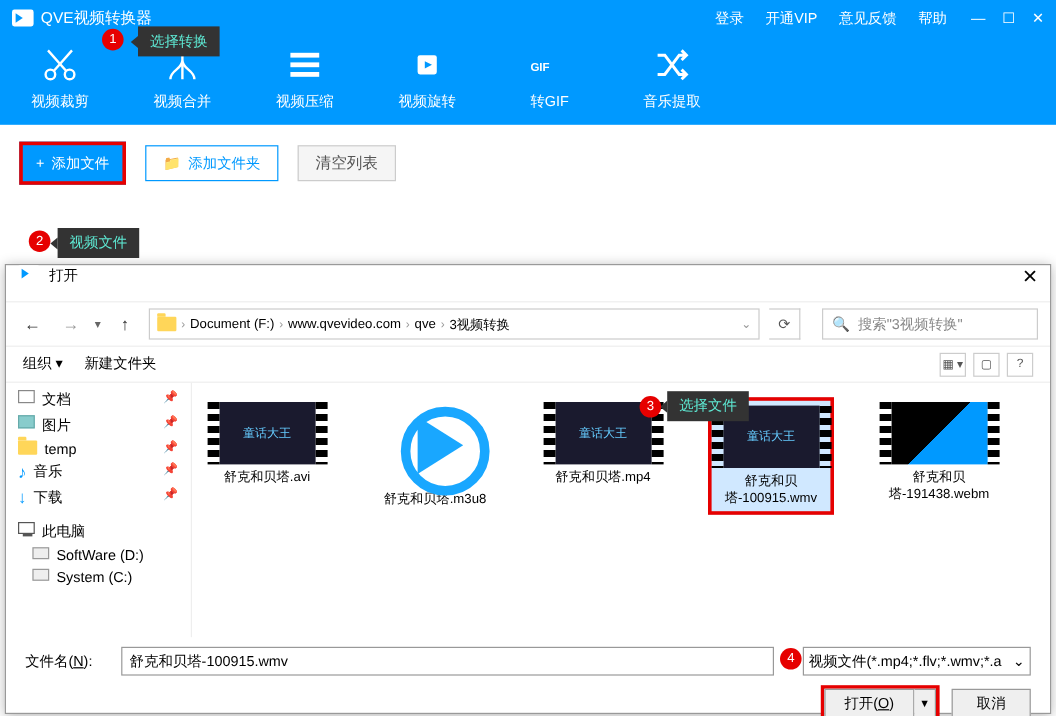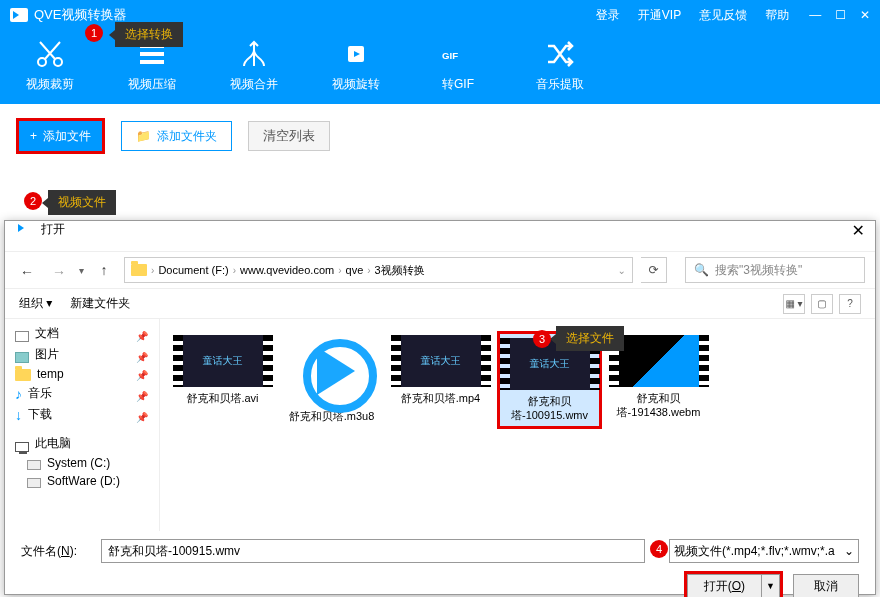--- a/index.html
+++ b/index.html
@@ -10,21 +10,21 @@
 .logo-icon:before{content:"";position:absolute;left:3px;top:3px;border-left:6px solid #0099ff;border-top:4px solid transparent;border-bottom:4px solid transparent}
 .app-title{flex:1;font-size:13px}
 .tbar-links{display:flex;gap:18px;align-items:center}
 .tbar-links span{cursor:pointer}
 .win-btns{display:flex;gap:14px;margin-left:20px;font-size:14px}
 .toolbar{display:flex;padding:8px 20px 0;gap:42px}
 .tbtn{display:flex;flex-direction:column;align-items:center;color:#fff;gap:6px;width:60px;position:relative;cursor:pointer}
 .tbtn.sel{border:3px solid #e60000;padding:4px 2px;margin:-7px -5px -4px}
 .tbtn svg{width:32px;height:32px}
 .tbtn .lbl{font-size:12px}
-.tip{position:absolute;background:#333;color:#eab308;padding:4px 10px;font-size:12px;z-index:10;white-space:nowrap}
+.tip{position:absolute;background:#333;color:#5eead4;padding:4px 10px;font-size:12px;z-index:10;white-space:nowrap}
 .tip1{left:115px;top:22px}
 .tip1:before{content:"";position:absolute;left:-6px;top:8px;border-right:6px solid #333;border-top:5px solid transparent;border-bottom:5px solid transparent}
 .badge{position:absolute;width:18px;height:18px;background:#e60000;color:#fff;border-radius:50%;display:flex;align-items:center;justify-content:center;font-size:11px;z-index:11}
 .b1{left:85px;top:24px}
 .actions{padding:14px 16px;display:flex;gap:16px;align-items:center}
 .abtn{height:30px;display:flex;align-items:center;padding:0 14px;cursor:pointer;gap:6px;font-size:13px}
 .abtn.primary{background:#0099ff;color:#fff;border:3px solid #e60000;box-sizing:content-box;padding:0 11px}
 .abtn.outline{border:1px solid #0099ff;color:#0099ff}
 .abtn.ghost{border:1px solid #ccc;background:#f5f5f5;color:#555}
 .b2{left:24px;top:192px}
@@ -44,30 +44,30 @@
 .crumb span{font-size:11px}
 .crumb .sep{color:#999;font-size:10px}
 .refresh{width:26px;height:26px;border:1px solid #ccc;border-left:0;display:flex;align-items:center;justify-content:center;cursor:pointer;color:#555}
 .search{width:180px;height:26px;border:1px solid #ccc;margin-left:10px;display:flex;align-items:center;padding:0 8px;color:#888;gap:6px}
 .dlg-bar{height:30px;border-bottom:1px solid #eee;display:flex;align-items:center;padding:0 14px;gap:18px;font-size:12px}
 .dlg-bar .org{cursor:pointer}
 .dlg-bar .rt{margin-left:auto;display:flex;gap:6px}
 .iconbtn{width:22px;height:20px;border:1px solid #ccc;cursor:pointer;display:flex;align-items:center;justify-content:center;font-size:10px;color:#555}
 .dlg-body{display:flex;height:212px}
 .tree{width:155px;border-right:1px solid #eee;padding:4px 0;overflow:hidden}
-.tree-item{display:flex;align-items:flex-end;gap:6px;padding:2px 10px;font-size:12px;cursor:pointer}
+.tree-item{display:flex;align-items:flex-start;gap:6px;padding:2px 10px;font-size:12px;cursor:pointer}
 .tree-item .pin{margin-left:auto;color:#999;font-size:10px}
 .ti-doc{width:14px;height:11px;border:1px solid #888;background:#fff}
 .ti-img{width:14px;height:11px;background:#8cc;border:1px solid #6aa}
 .ti-music{color:#0099ff;font-size:14px}
 .ti-dl{color:#0099ff;font-size:14px}
 .ti-pc{width:14px;height:10px;border:1px solid #555;position:relative}
 .ti-pc:after{content:"";position:absolute;bottom:-3px;left:3px;width:8px;height:2px;background:#555}
 .ti-drive{width:14px;height:10px;background:#eee;border:1px solid #999}
-.files{flex:1;padding:12px 10px;display:flex;gap:4px;position:relative;align-items:flex-start}
+.files{flex:1;padding:12px 10px;display:flex;gap:35px;position:relative;align-items:flex-start}
 .file{width:105px;display:flex;flex-direction:column;align-items:center;gap:4px;cursor:pointer;padding:4px}
 .file.sel{border:3px solid #e60000;background:#d0e8ff}
 .thumb{width:80px;height:52px;background:#1a1a2e;position:relative;color:#6cf;font-size:10px;display:flex;align-items:center;justify-content:center}
 .thumb:before,.thumb:after{content:"";position:absolute;top:0;bottom:0;width:10px;background:repeating-linear-gradient(#000 0 6px,transparent 6px 10px)}
 .thumb:before{left:-10px}
 .thumb:after{right:-10px}
 .fn{text-align:center;font-size:11px;line-height:14px}
 .play-thumb{width:70px;height:70px;position:relative}
 .play-tri{position:absolute;left:20px;top:12px;border-left:38px solid #19a7ff;border-top:24px solid transparent;border-bottom:24px solid transparent}
 .play-thumb:before{content:"";position:absolute;left:6px;top:4px;width:58px;height:58px;border:8px solid #19a7ff;border-radius:50%}
@@ -109,32 +109,32 @@
   <div class="toolbar">
     <div class="tbtn">
       <svg viewBox="0 0 32 32" fill="none" stroke="#fff" stroke-width="2">
           <circle cx="8" cy="24" r="4"></circle>
           <circle cx="24" cy="24" r="4"></circle>
           <path d="M11 21L26 4M21 21L6 4"></path>
         </svg>
       <span class="lbl">视频裁剪</span>
     </div>
     <div class="tbtn">
+      <svg viewBox="0 0 32 32" fill="none" stroke="#fff" stroke-width="2">
+          <path d="M16 4v24M6 28c0-8 10-8 10-16M26 28c0-8-10-8-10-16M12 8l4-4 4 4"></path>
+        </svg>
+      <span class="lbl">视频合并</span>
+    </div>
+    <div class="tbtn">
       <svg viewBox="0 0 32 32" fill="#fff">
           <rect x="4" y="6" width="24" height="4"></rect>
           <rect x="4" y="14" width="24" height="4"></rect>
           <rect x="4" y="22" width="24" height="4"></rect>
         </svg>
       <span class="lbl">视频压缩</span>
-    </div>
-    <div class="tbtn">
-      <svg viewBox="0 0 32 32" fill="none" stroke="#fff" stroke-width="2">
-          <path d="M16 4v24M6 28c0-8 10-8 10-16M26 28c0-8-10-8-10-16M12 8l4-4 4 4"></path>
-        </svg>
-      <span class="lbl">视频合并</span>
     </div>
     <div class="tbtn">
       <svg viewBox="0 0 32 32" fill="#fff">
           <rect x="8" y="8" width="16" height="16" rx="2"></rect>
           <polygon points="14,13 14,19 20,16" fill="#0099ff"></polygon>
         </svg>
       <span class="lbl">视频旋转</span>
     </div>
     <div class="tbtn">
       <svg viewBox="0 0 40 20">
@@ -234,25 +234,25 @@
           <span>下载</span>
           <span class="pin">📌</span>
         </div>
       <div style="height:8px"></div>
       <div class="tree-item">
           <span class="ti-pc"></span>
           <span>此电脑</span>
         </div>
       <div class="tree-item" style="padding-left:22px">
           <span class="ti-drive"></span>
-          <span>System (C:)</span>
+          <span>SoftWare (D:)</span>
         </div>
       <div class="tree-item" style="padding-left:22px">
           <span class="ti-drive"></span>
-          <span>SoftWare (D:)</span>
+          <span>System (C:)</span>
         </div>
     </div>
     <div class="files">
       <div class="file">
         <div class="thumb">童话大王</div>
         <div class="fn">舒克和贝塔.avi</div>
       </div>
       <div class="file">
         <div class="play-thumb">
             <div class="play-tri"></div>

